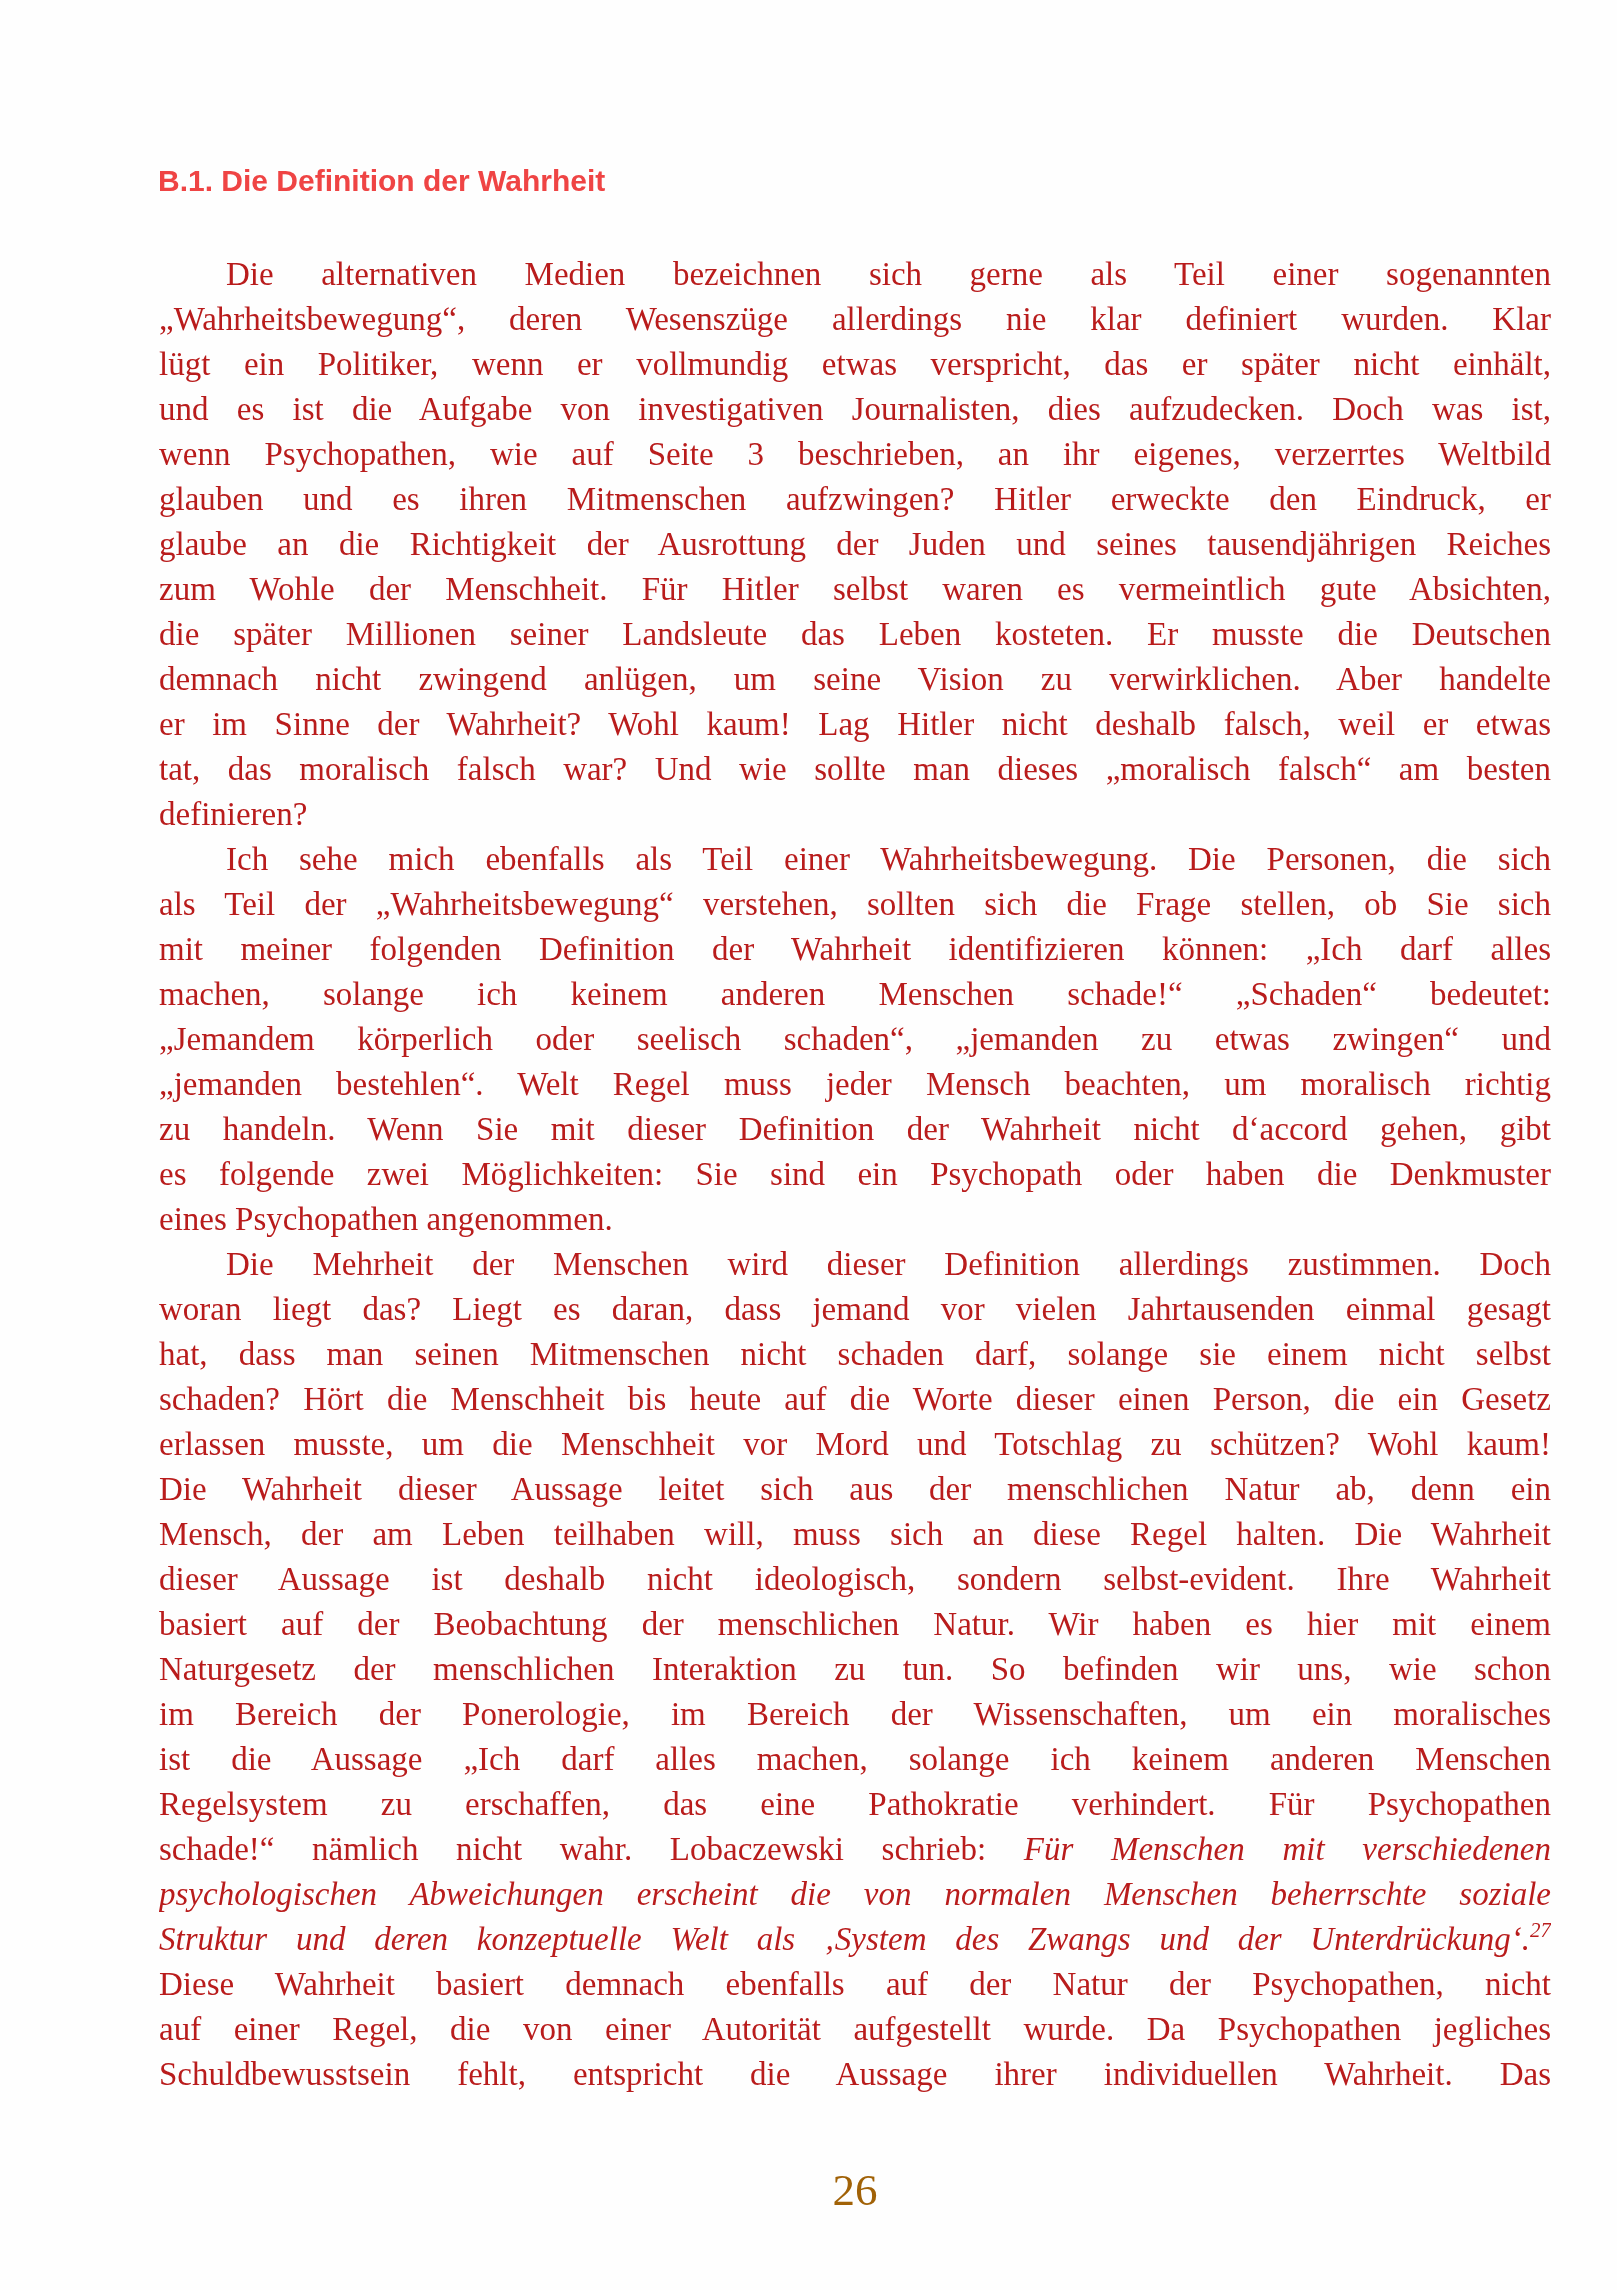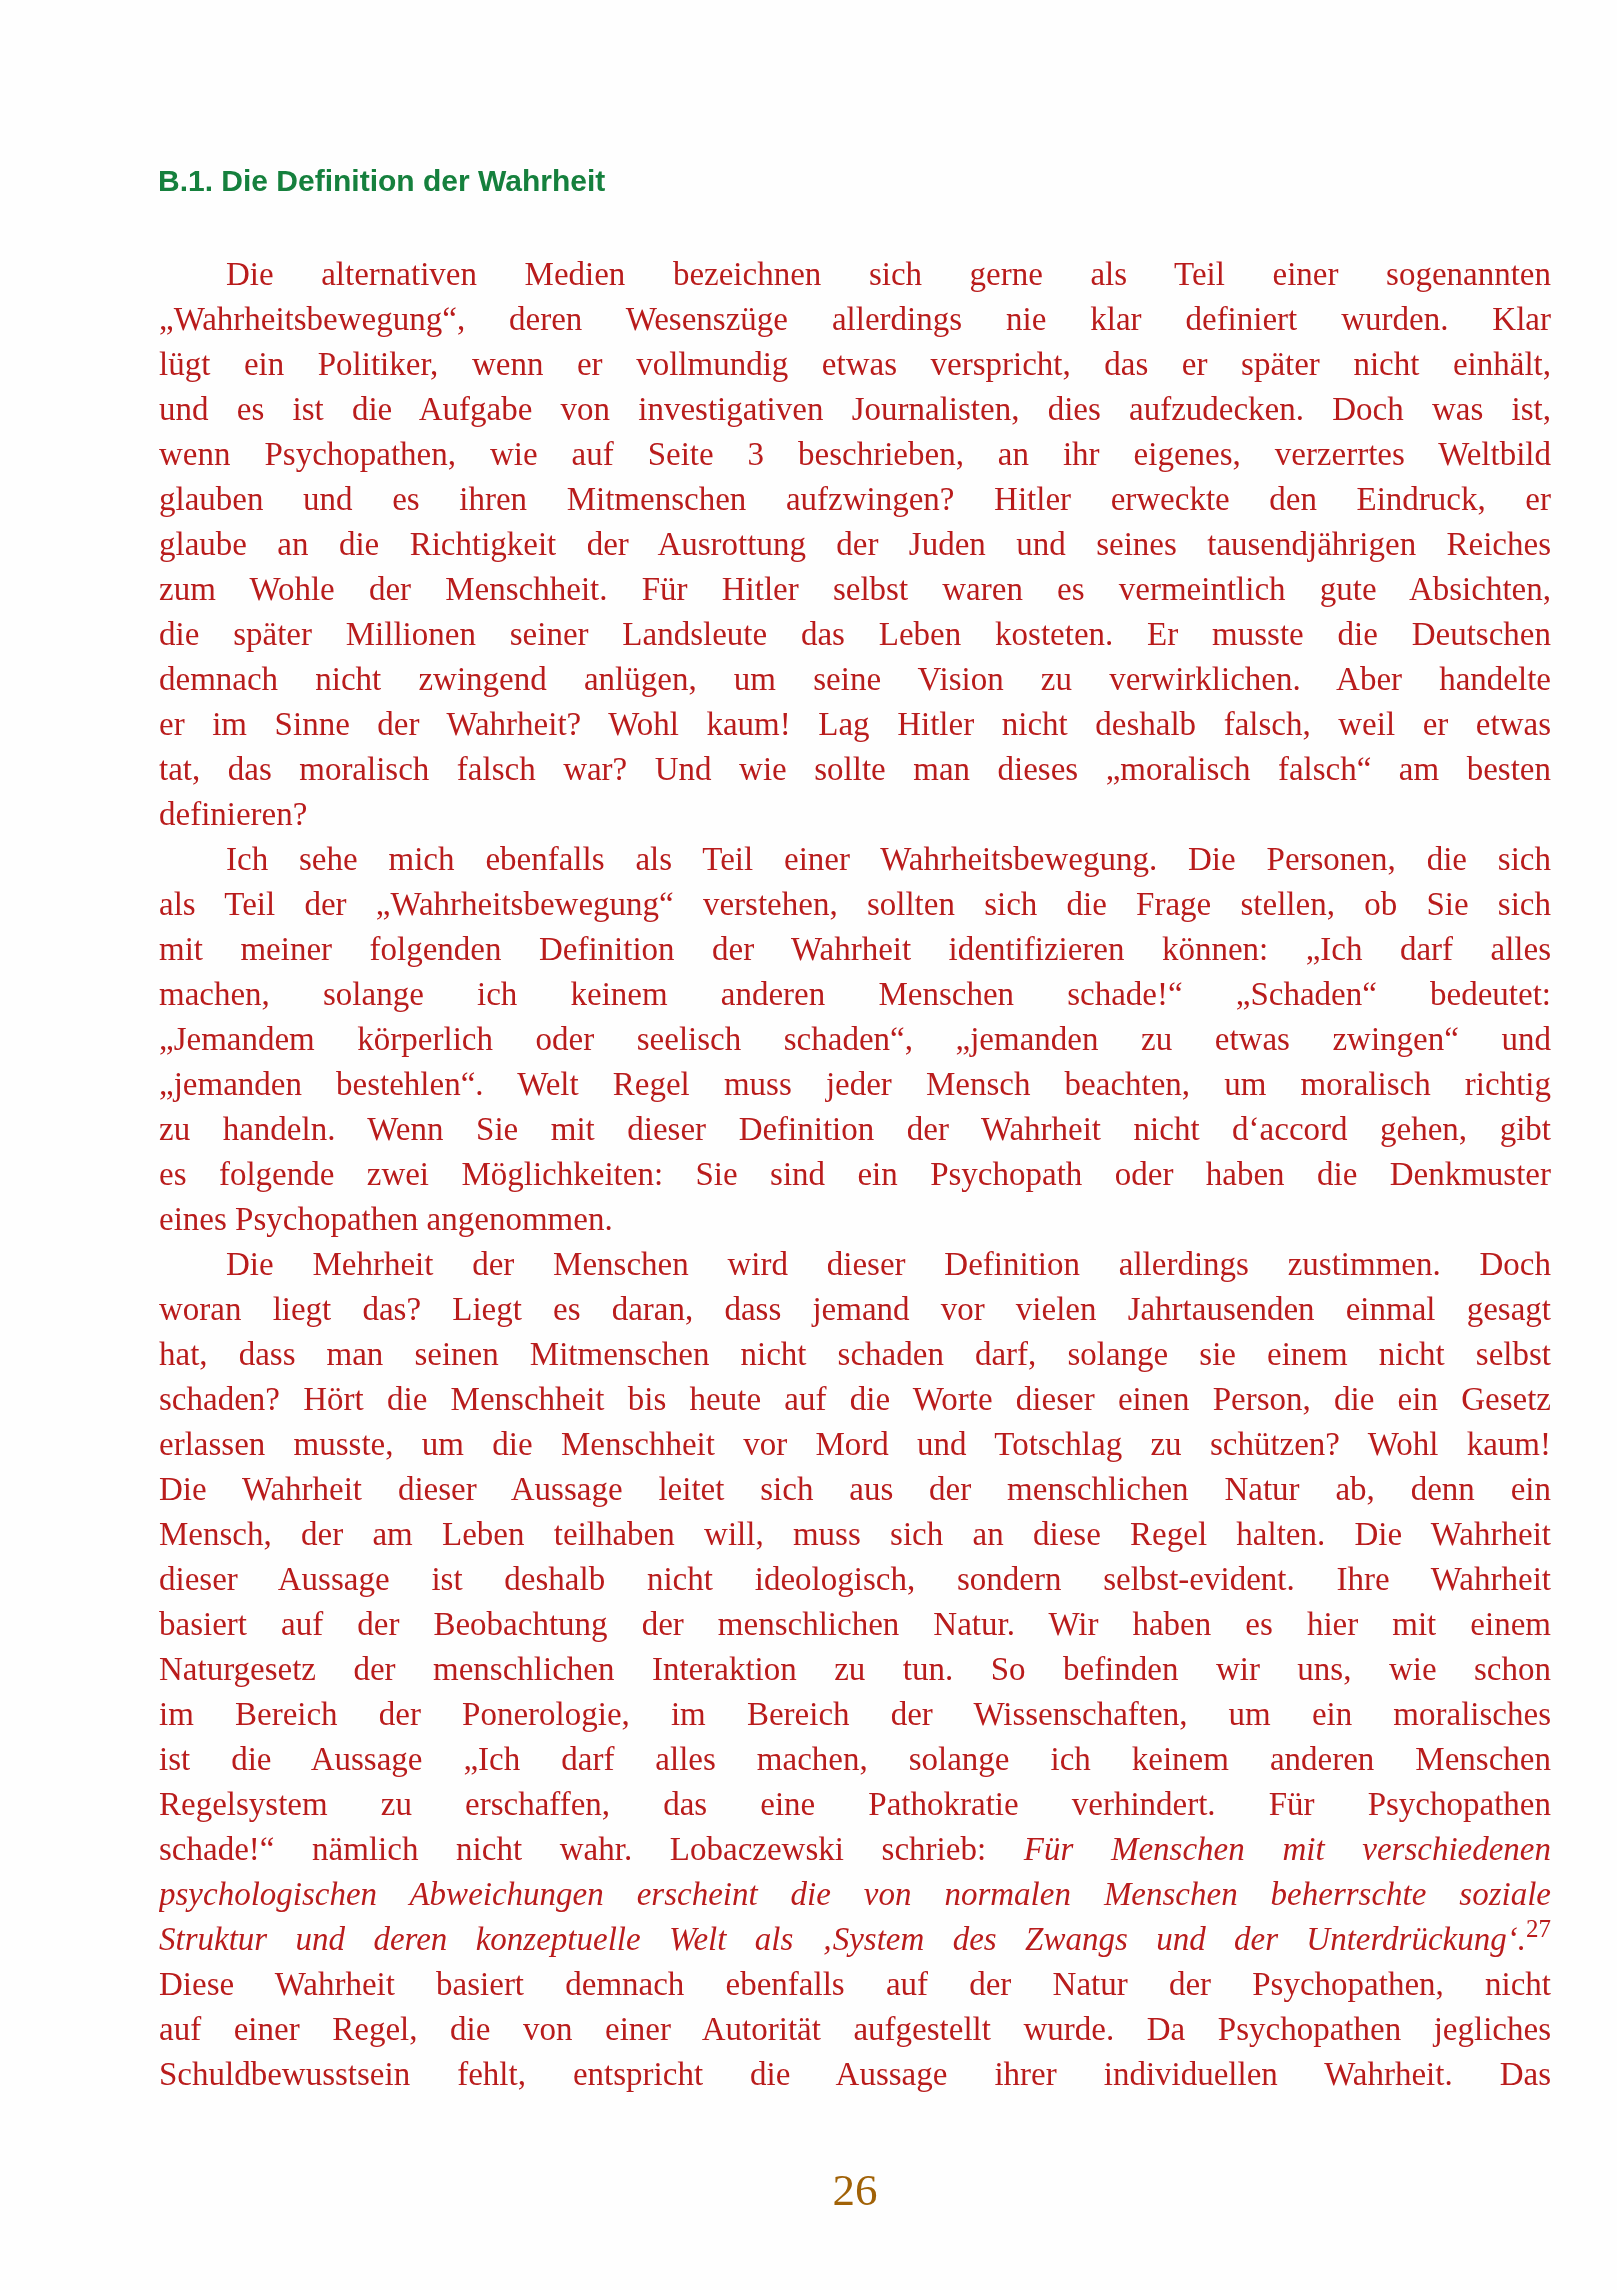--- a/index.html
+++ b/index.html
@@ -4,35 +4,35 @@
 <style>
   html, body { margin: 0; padding: 0; }
   body {
     width: 1618px; height: 2290px; background: #ffffff; position: relative; overflow: hidden;
     color: #1c1c1c;
   }
   .page { position: absolute; left: 0; top: 0; width: 1618px; height: 2290px; background: #fefefe; }
   .heading {
     position: absolute; left: 158px; top: 162px; margin: 0;
     font-family: "Liberation Sans", sans-serif; font-weight: bold; font-size: 30px;
-    line-height: 38px; color: #15803d; white-space: nowrap; text-align: right;
+    line-height: 38px; color: #ef4444; white-space: nowrap; text-align: right;
   }
   .body-text {
     position: absolute; left: 159px; top: 252px; width: 1392px;
     font-family: "Liberation Serif", serif; font-size: 33px; color: #b91c1c;
   }
   .line {
     display: block; height: 45px; line-height: 45px; overflow: hidden;
     text-align: justify; text-align-last: justify; white-space: normal;
   }
   .line.indent { padding-left: 67px; }
   .line.last { text-align-last: left; }
   .seg-bold { font-weight: normal; }
   .seg-italic { font-style: italic; }
-  .seg-sup { font-size: 25px; vertical-align: 13.4px; line-height: 0; }
+  .seg-sup { font-style: italic; font-size: 21px; vertical-align: 13.4px; line-height: 0; }
   .page-number {
     position: absolute; left: 759px; width: 192px; top: 2163px; text-align: center;
     font-family: "Liberation Serif", serif; font-size: 45px; line-height: 54px; color: #a16207;
   }
 </style>
 </head>
 <body>
 
 <div class="page">
   <h2 class="heading">B.1. Die Definition der Wahrheit</h2>

